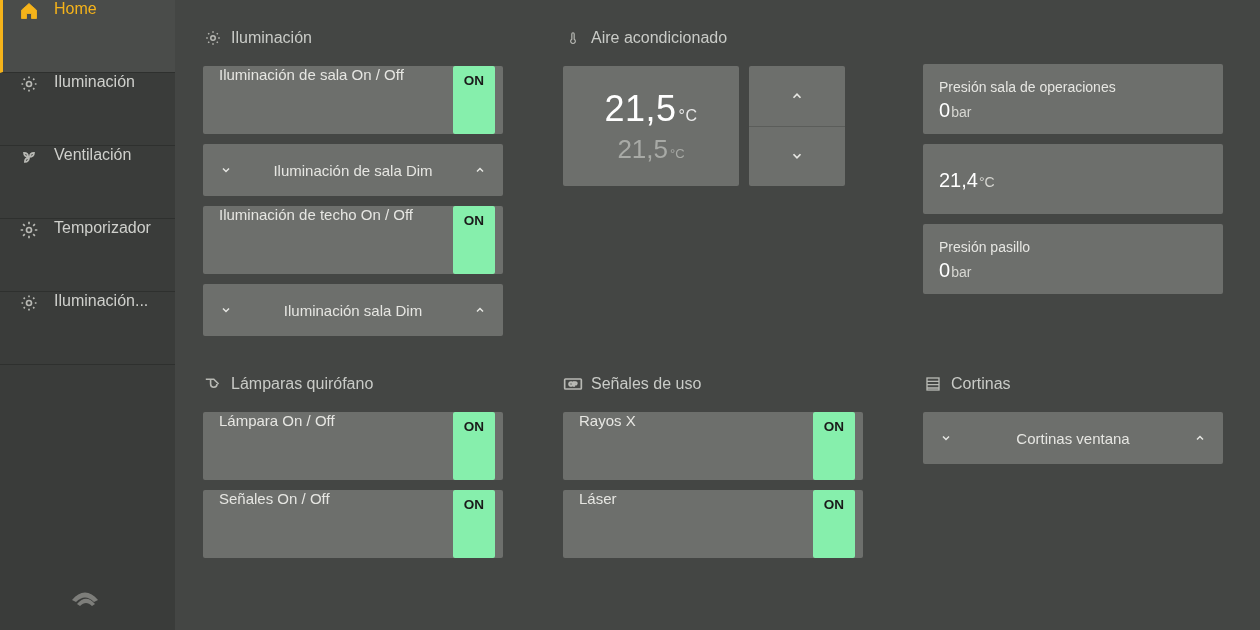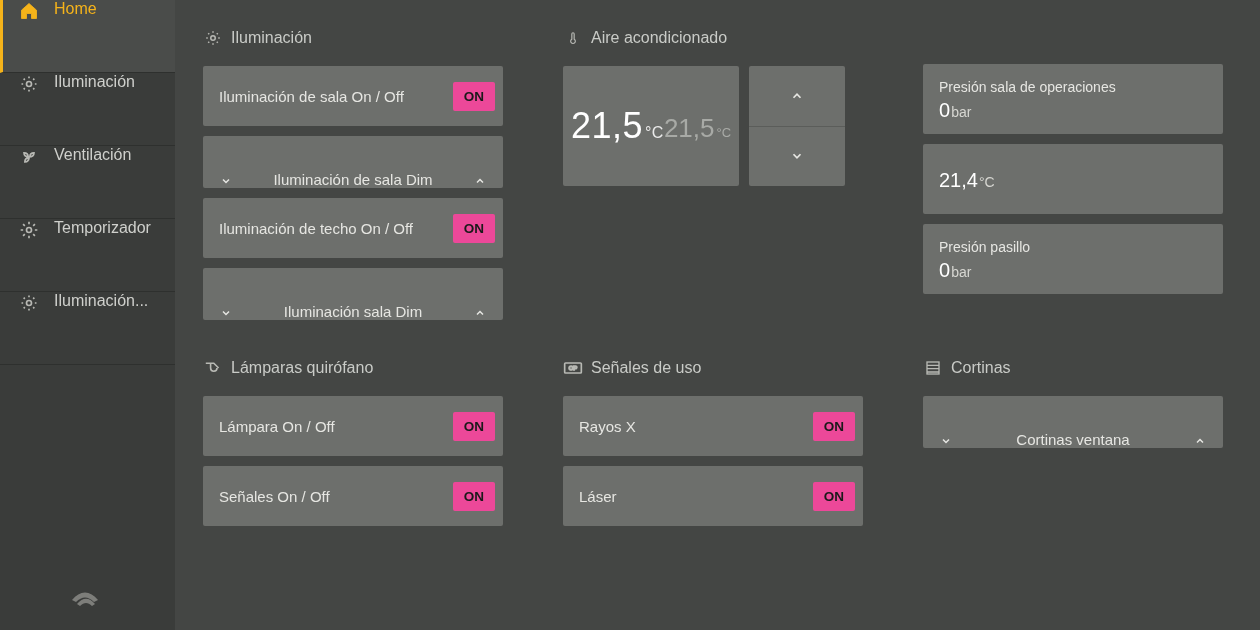--- a/index.html
+++ b/index.html
@@ -16,32 +16,32 @@
   .sidebar-footer svg { width: 32px; height: 28px; }
 
   
   .main { flex: 1; padding: 28px 28px 0 28px; overflow: hidden; }
   .section-title { display: flex; align-items: center; gap: 8px; font-size: 16px; margin-bottom: 18px; color: #c9cbc7; }
   .section-title .icon { width: 20px; height: 20px; display: flex; align-items: center; justify-content: center; }
 
   .cols { display: grid; grid-template-columns: 300px 300px 300px; gap: 60px; }
   .col { display: flex; flex-direction: column; }
 
-  .card-row { background: #6d6f6c; border-radius: 2px; height: 60px; display: flex; align-items: center; padding: 0 8px 0 16px; justify-content: space-between; margin-bottom: 10px; }
+  .card-row { background: #6d6f6c; border-radius: 2px; height: 68px; display: flex; padding: 0 8px 0 16px; justify-content: space-between; margin-bottom: 10px; }
   .card-row .label { font-size: 15px; color: #e6e6e2; }
-  .toggle-on { background: #ec4899; color: #1a1a1a; font-weight: 600; padding: 7px 11px; border-radius: 2px; font-size: 13.5px; cursor: pointer; user-select: none; }
-
-  .dim-row { background: #6d6f6c; border-radius: 2px; height: 52px; display: flex; align-items: flex-end; justify-content: space-between; padding: 0 16px; margin-bottom: 10px; cursor: pointer; }
+  .toggle-on { background: #86efac; color: #1a1a1a; font-weight: 600; padding: 7px 11px; border-radius: 2px; font-size: 13.5px; cursor: pointer; user-select: none; }
+
+  .dim-row { background: #6d6f6c; border-radius: 2px; height: 52px; display: flex; align-items: center; justify-content: space-between; padding: 0 16px; margin-bottom: 10px; cursor: pointer; }
   .dim-row .label { font-size: 15px; color: #e6e6e2; text-align: center; flex: 1; }
   .chev { width: 14px; height: 14px; display: flex; align-items: center; justify-content: center; }
   .chev svg { display: block; }
 
   
   .thermo-wrap { display: flex; gap: 10px; margin-bottom: 10px; }
-  .thermo-display { background: #6d6f6c; border-radius: 2px; width: 176px; height: 120px; display: flex; flex-direction: row; align-items: center; justify-content: center; }
+  .thermo-display { background: #6d6f6c; border-radius: 2px; width: 176px; height: 120px; display: flex; flex-direction: column; align-items: center; justify-content: center; }
   .thermo-main { font-size: 36px; color: #fff; font-weight: 300; letter-spacing: .5px; }
   .thermo-main .unit { font-size: 16px; color: #eaeaea; margin-left: 2px; }
   .thermo-sub { font-size: 26px; color: #a8aaa6; font-weight: 300; margin-top: 4px; }
   .thermo-sub .unit { font-size: 13px; margin-left: 2px; }
   .thermo-buttons { display: flex; flex-direction: column; width: 96px; height: 120px; background: #6d6f6c; border-radius: 2px; }
   .thermo-btn { flex: 1; display: flex; align-items: center; justify-content: center; cursor: pointer; }
   .thermo-btn:first-child { border-bottom: 1px solid #5b5d5a; }
 
   
   .stat-card { background: #6d6f6c; border-radius: 2px; padding: 12px 16px 10px 16px; margin-bottom: 10px; height: 70px; display: flex; flex-direction: column; justify-content: center; }

